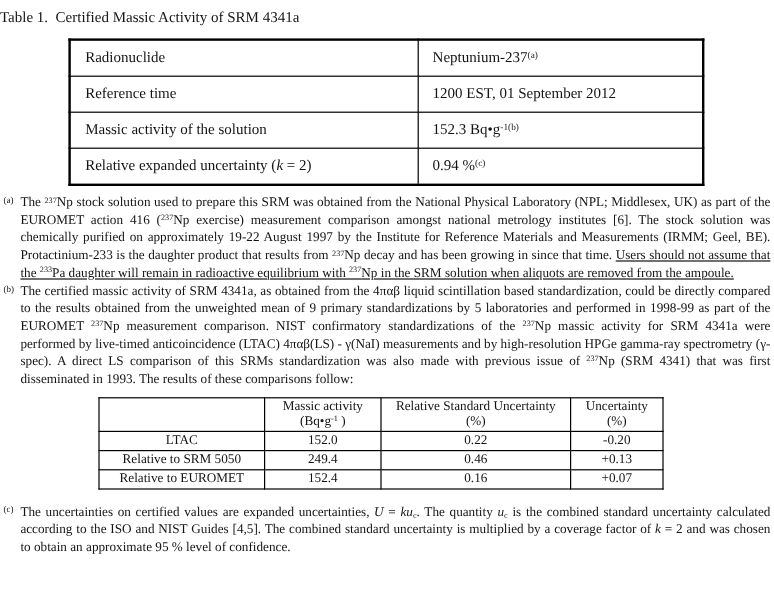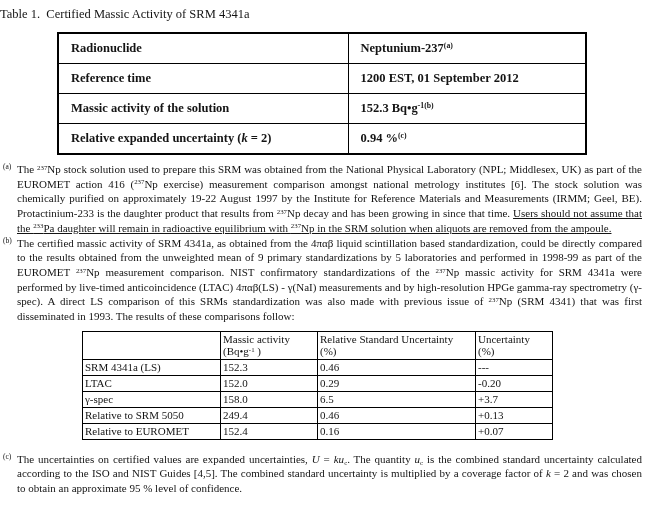--- a/index.html
+++ b/index.html
@@ -22,21 +22,21 @@
   
   table.main {
     border-collapse: collapse;
     margin: 10px 0 0 57px;
     width: 528px;
     table-layout: fixed;
   }
   table.main, table.main td { border: 1px solid #000; }
   table.main { border-width: 2px; }
   table.main td {
-    font-weight: bold;
+    font-weight: normal;
     font-size: 12.5px;
     height: 29px;
     padding: 0 4px 0 12px;
     vertical-align: middle;
     white-space: nowrap;
   }
 
   
   .footnotes { margin: 7px 3px 0 2px; }
   .footnote {
@@ -61,21 +61,21 @@
   
   table.comp {
     border-collapse: collapse;
     margin: 7px 0 0 82px;
     width: 470px;
     table-layout: fixed;
     font-size: 11px;
   }
   table.comp th, table.comp td {
     border: 1px solid #000;
-    text-align: left;
+    text-align: center;
     font-weight: normal;
     padding: 0 2px;
   }
   table.comp th { padding: 1px 2px; vertical-align: middle; }
   table.comp th .hline { line-height: 12.5px; white-space: nowrap; }
   table.comp td { height: 15px; line-height: 13px; white-space: nowrap; }
 </style>
 </head>
 <body>
 
@@ -141,36 +141,24 @@
           <div class="hline">(%)</div>
         </th>
         <th>
           <div class="hline">Uncertainty</div>
           <div class="hline">(%)</div>
         </th>
       </tr>
     </thead>
     <tbody>
       <tr>
-        <td>SRM 4341a (LS)</td>
-        <td>152.3</td>
-        <td>0.46</td>
-        <td>---</td>
-      </tr>
-      <tr>
         <td>LTAC</td>
         <td>152.0</td>
-        <td>0.29</td>
+        <td>0.22</td>
         <td>-0.20</td>
-      </tr>
-      <tr>
-        <td>γ-spec</td>
-        <td>158.0</td>
-        <td>6.5</td>
-        <td>+3.7</td>
       </tr>
       <tr>
         <td>Relative to SRM 5050</td>
         <td>249.4</td>
         <td>0.46</td>
         <td>+0.13</td>
       </tr>
       <tr>
         <td>Relative to EUROMET</td>
         <td>152.4</td>

